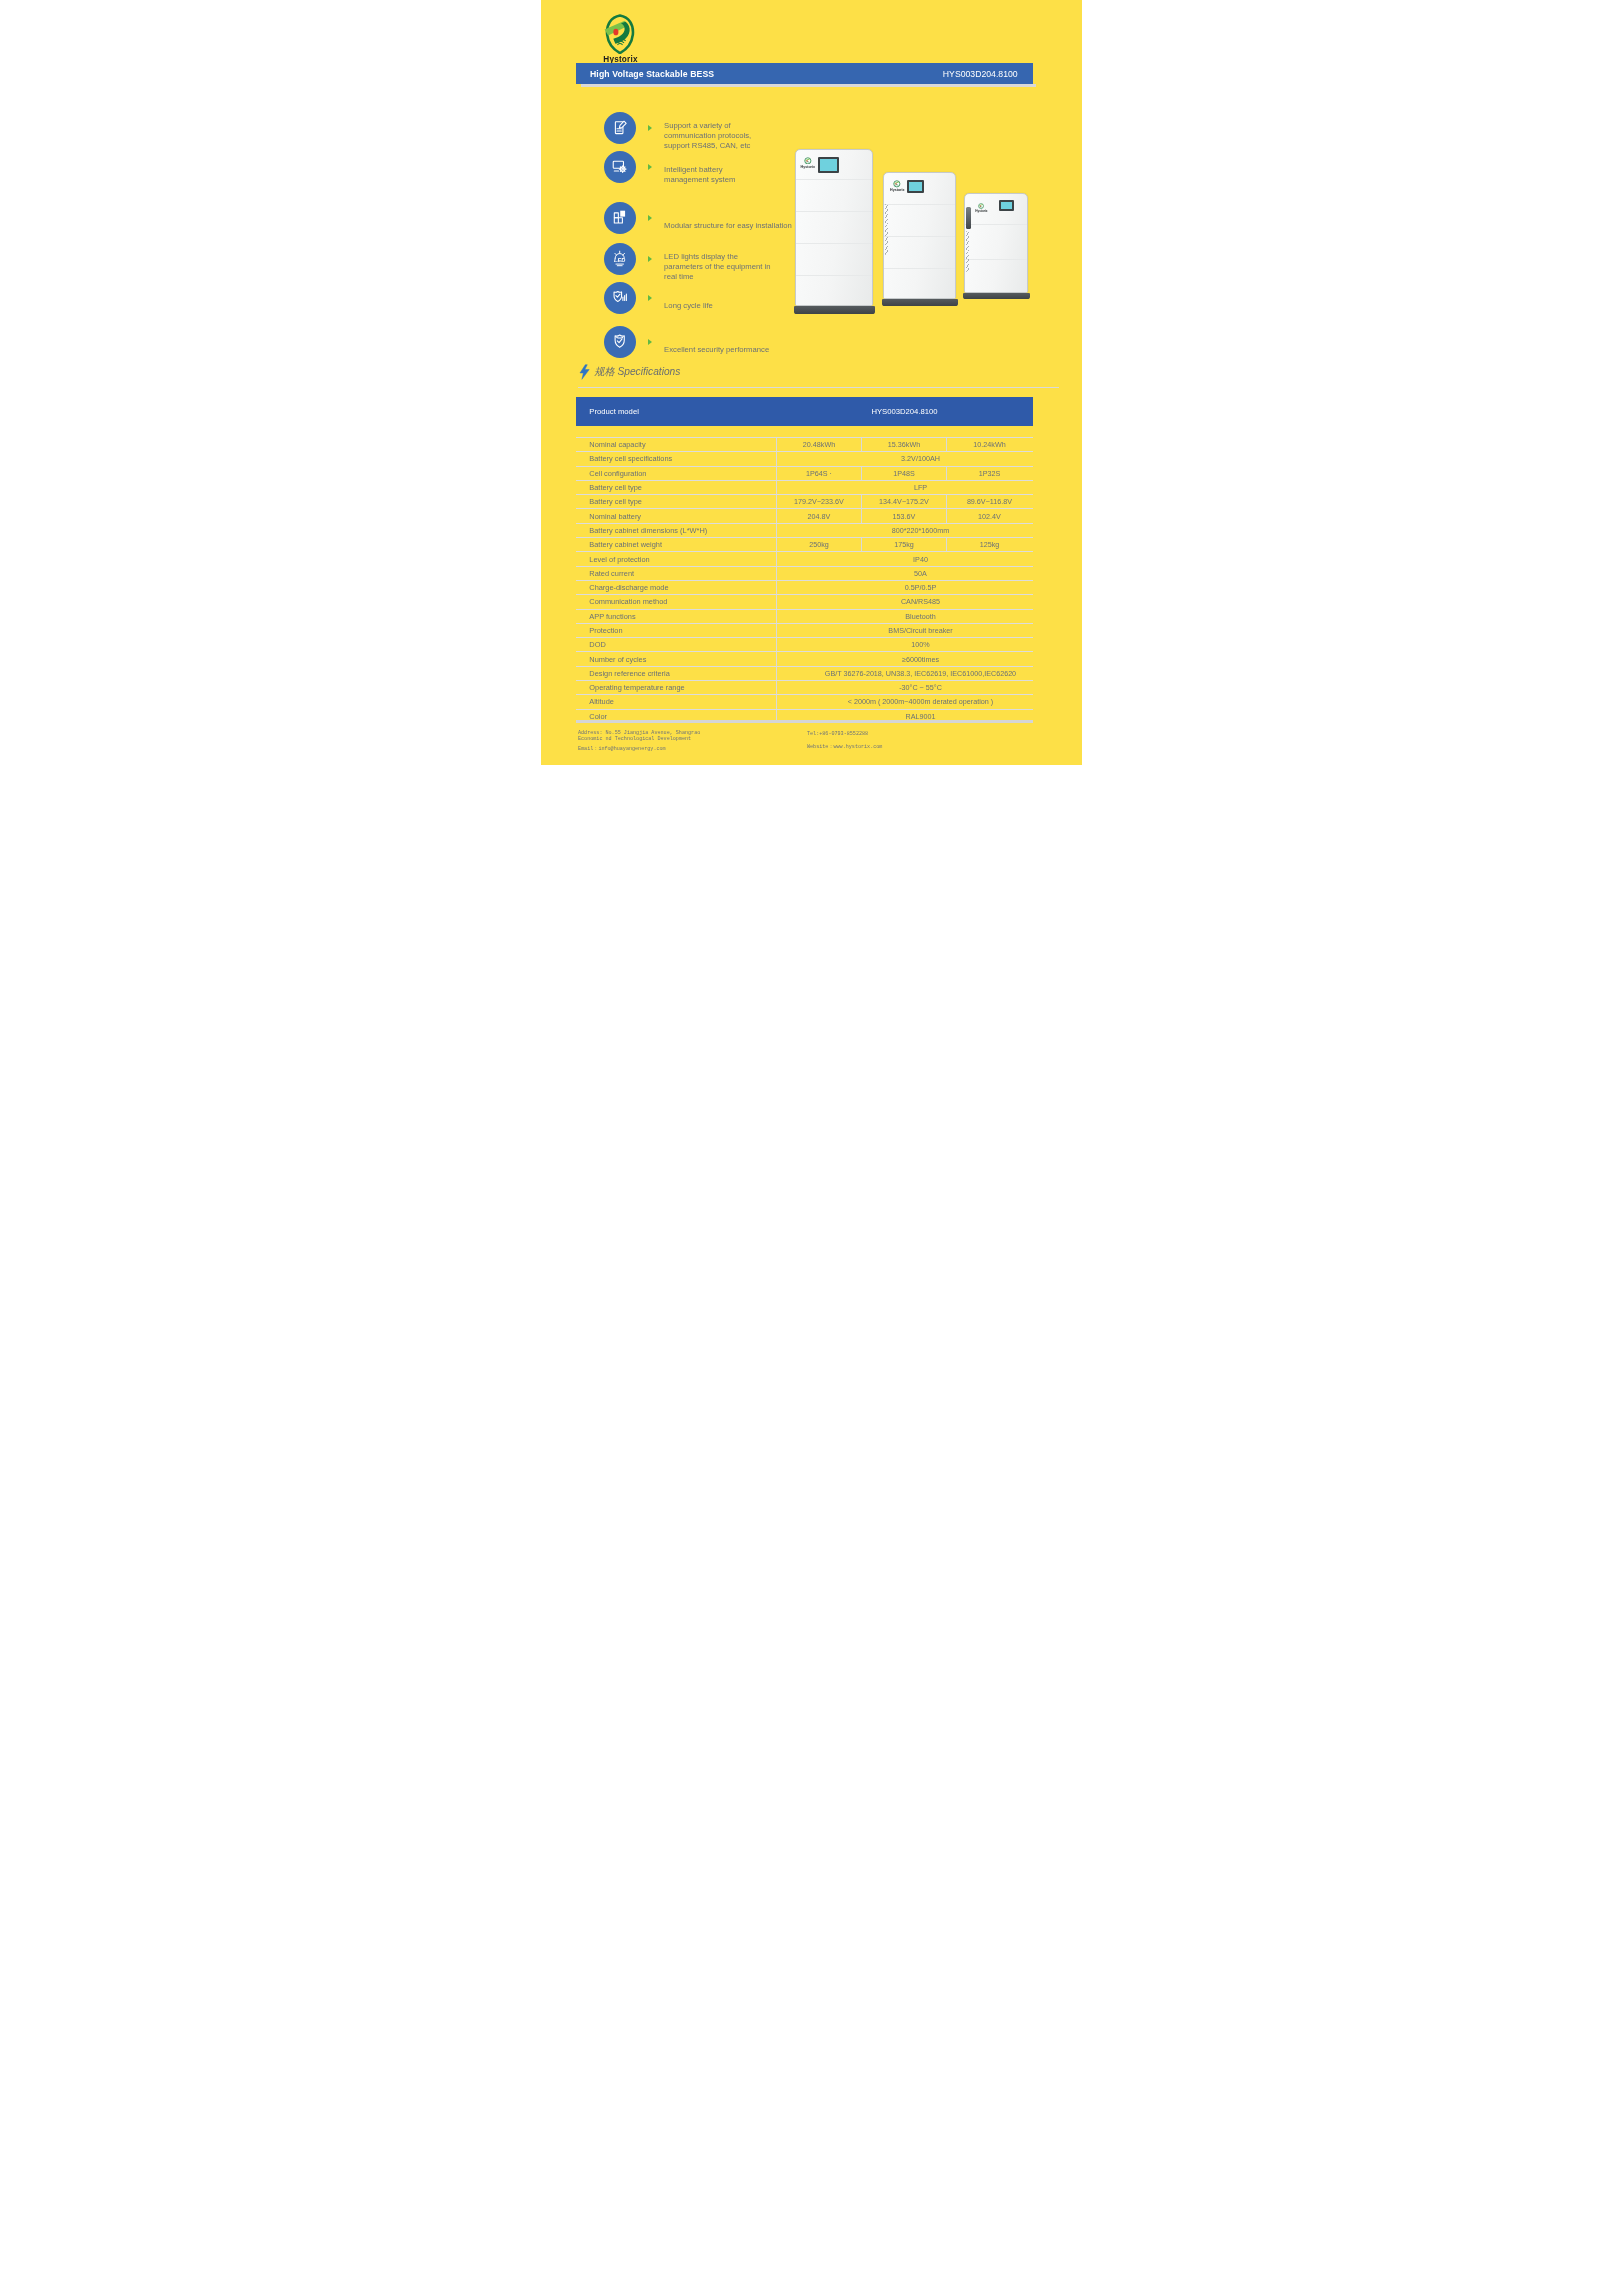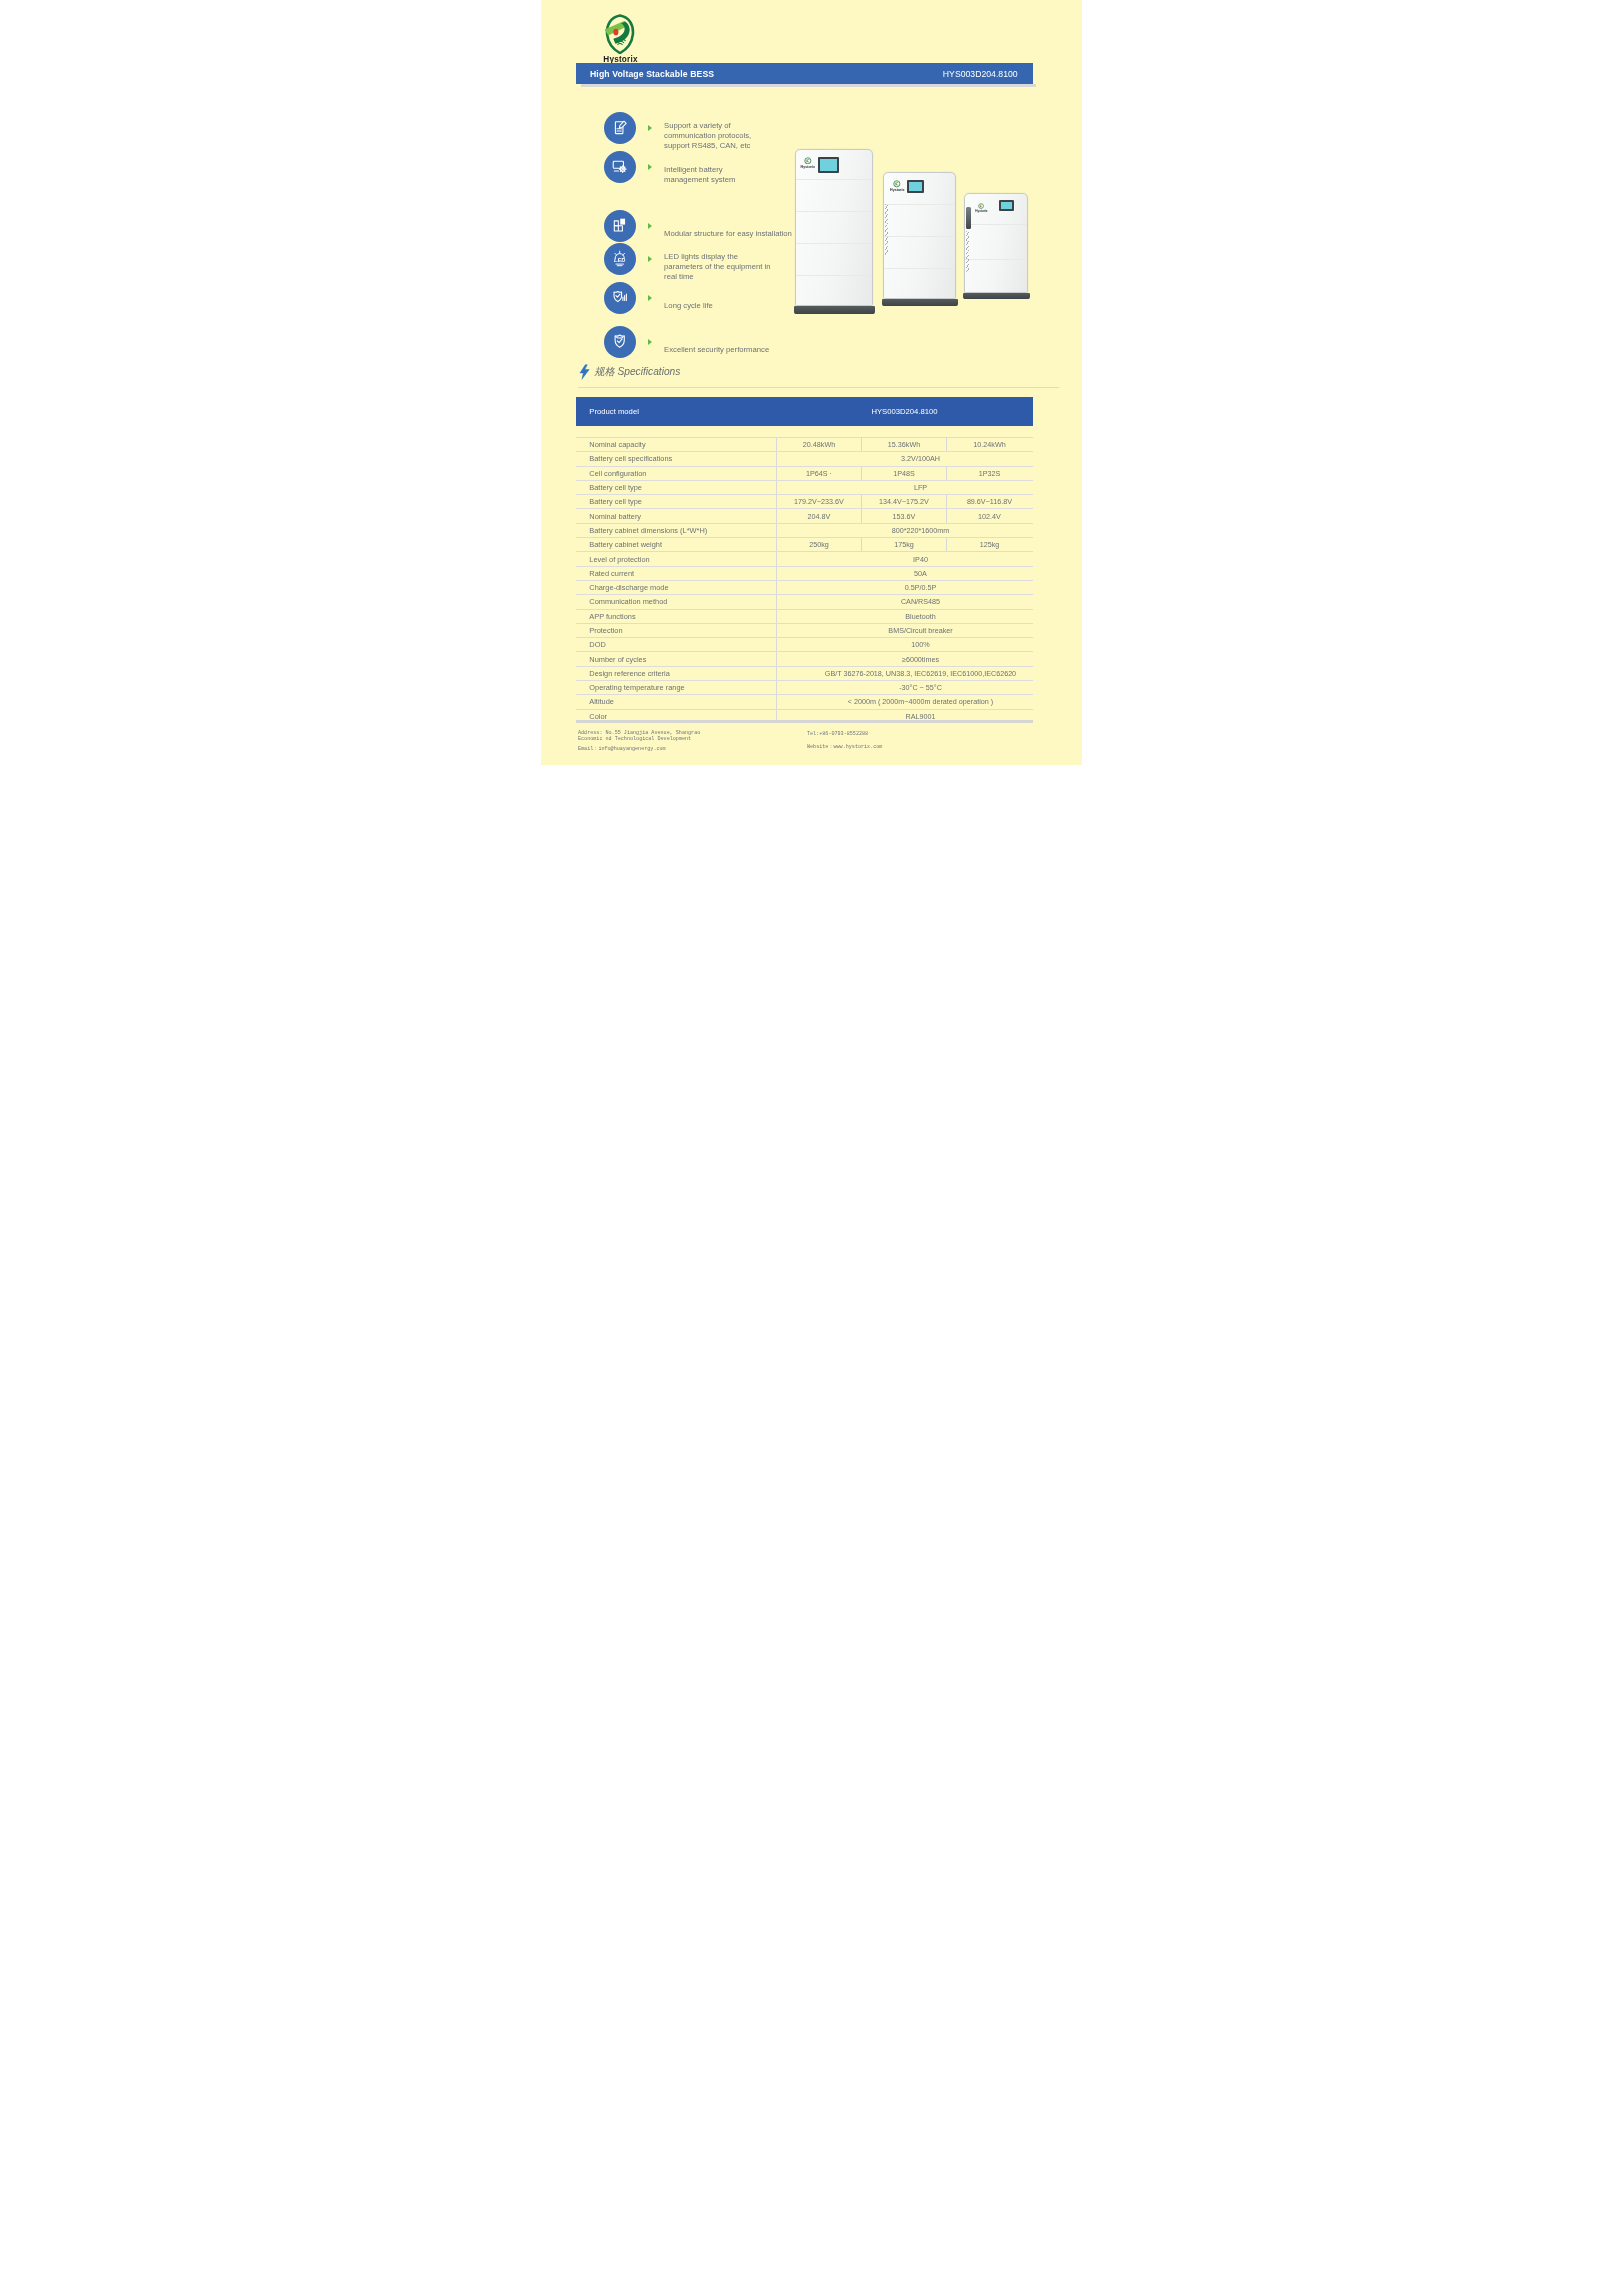--- a/index.html
+++ b/index.html
@@ -1,20 +1,20 @@
 <!DOCTYPE html>
 <html style="font-size:8.2px"><head>
 <meta charset="utf-8">
 <style>
   html,body{margin:0;padding:0;background:#ffffff;}
   .page{
     position:relative;
     width:541px;height:765px;
     margin:0 auto;
-    background:#fef9c3;
+    background:#fde047;
     font-family:"Liberation Sans", sans-serif;
     overflow:hidden;
   }
   
   .logo-mark{position:absolute;left:61px;top:14.3px;width:36px;height:40px;}
   .brand-name{
     position:absolute;left:49px;top:55px;width:61px;
     text-align:center;font-size:8.2px;font-weight:bold;color:#1d1d1d;letter-spacing:0.2px;
   }
   
@@ -149,21 +149,21 @@
         <line x1="27.8" y1="18.2" x2="26.4" y2="19.6"></line>
           <line x1="20.6" y1="25.4" x2="19.2" y2="26.8"></line>
         <circle cx="23.5" cy="22.5" r="1.6"></circle>
       </svg>
     </div>
     <div class="f-arrow"></div>
     <div class="f-text">Intelligent battery
 management system</div>
   </div>
 
-  <div class="feature" style="top:210px">
+  <div class="feature" style="top:202px">
     <div class="f-circle">
       <svg viewBox="0 0 36 36" fill="none" stroke="#ffffff" stroke-width="2" stroke-linejoin="round">
         <rect x="8" y="18" width="15" height="10"></rect>
         <line x1="15.5" y1="18" x2="15.5" y2="28"></line>
         <rect x="8" y="9" width="7.5" height="9"></rect>
         <rect x="19" y="5" width="9" height="11" fill="#ffffff" stroke="none"></rect>
       </svg>
     </div>
     <div class="f-arrow"></div>
     <div class="f-text">Modular structure for easy installation</div>

